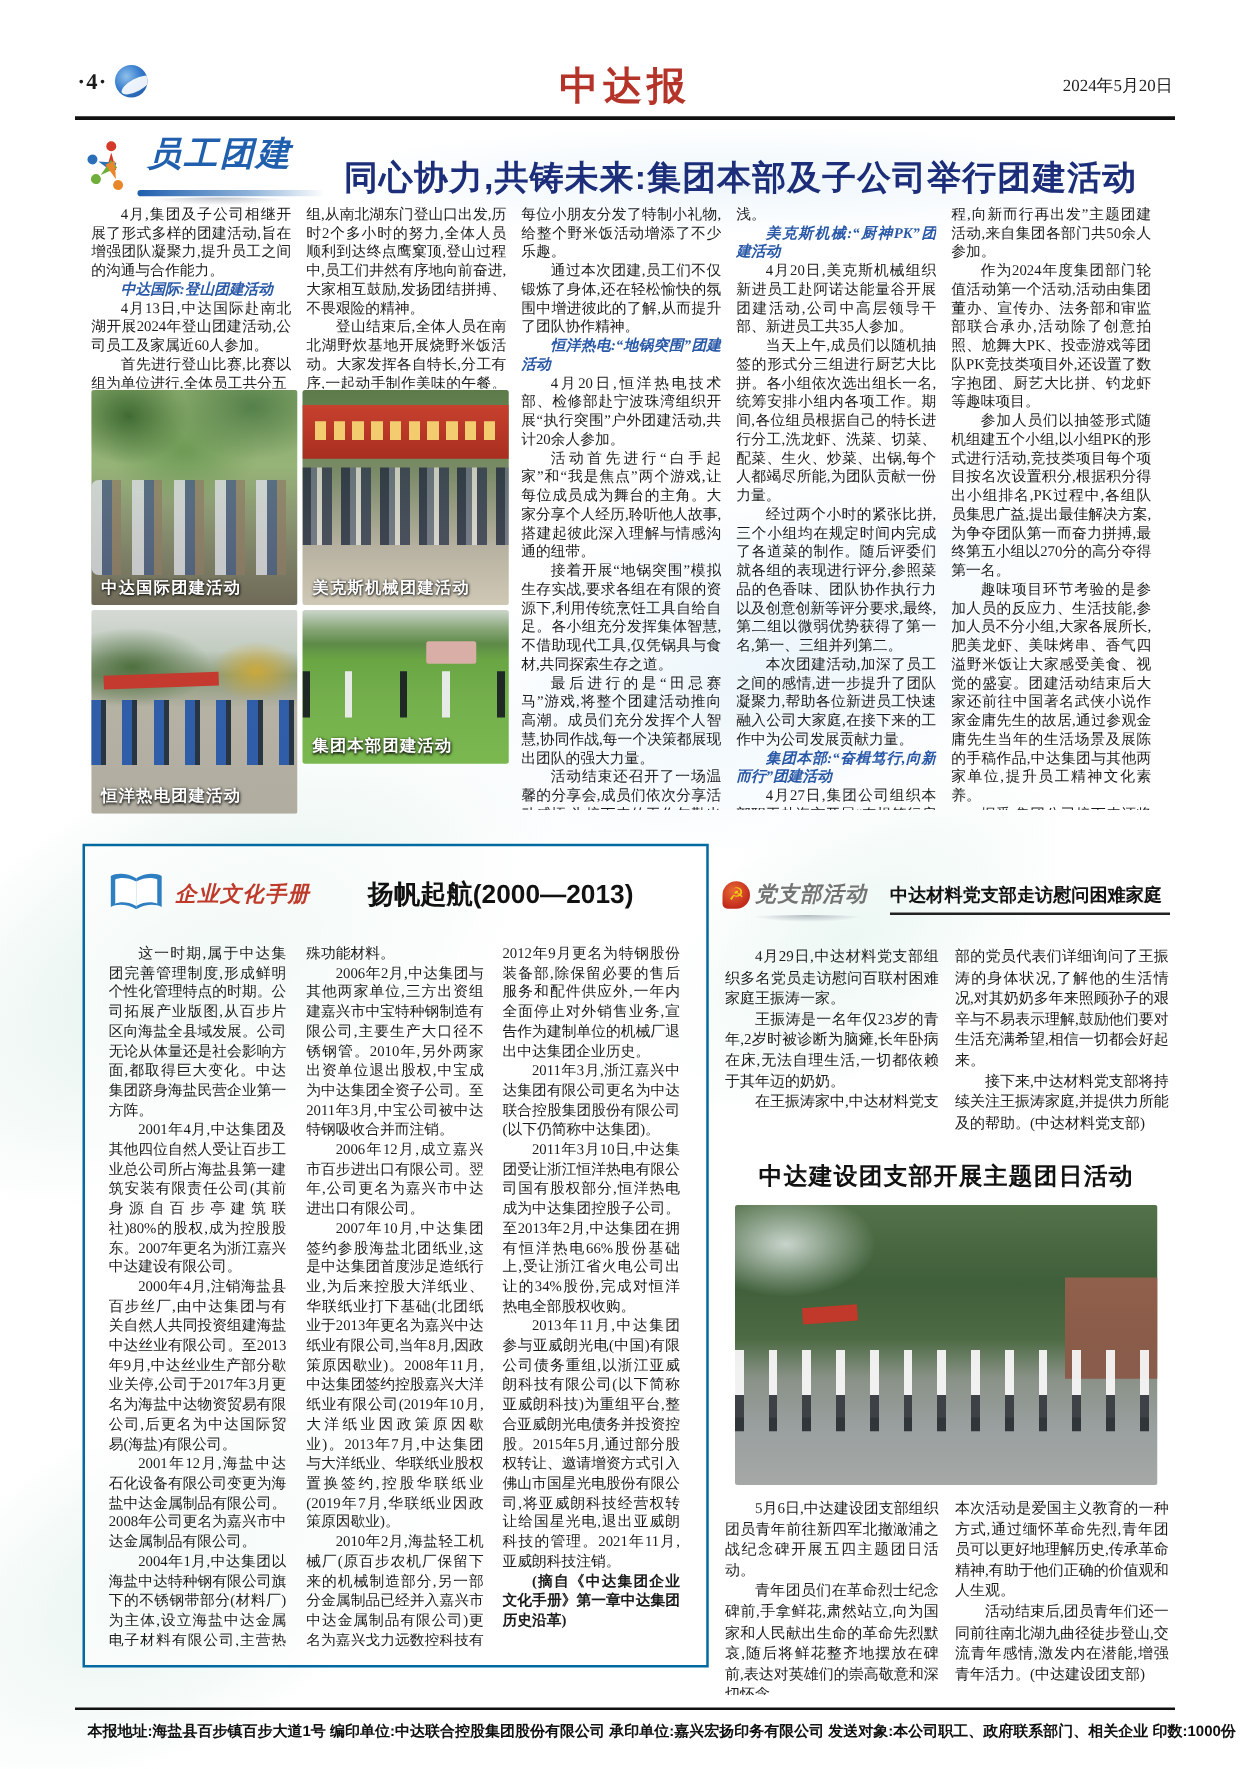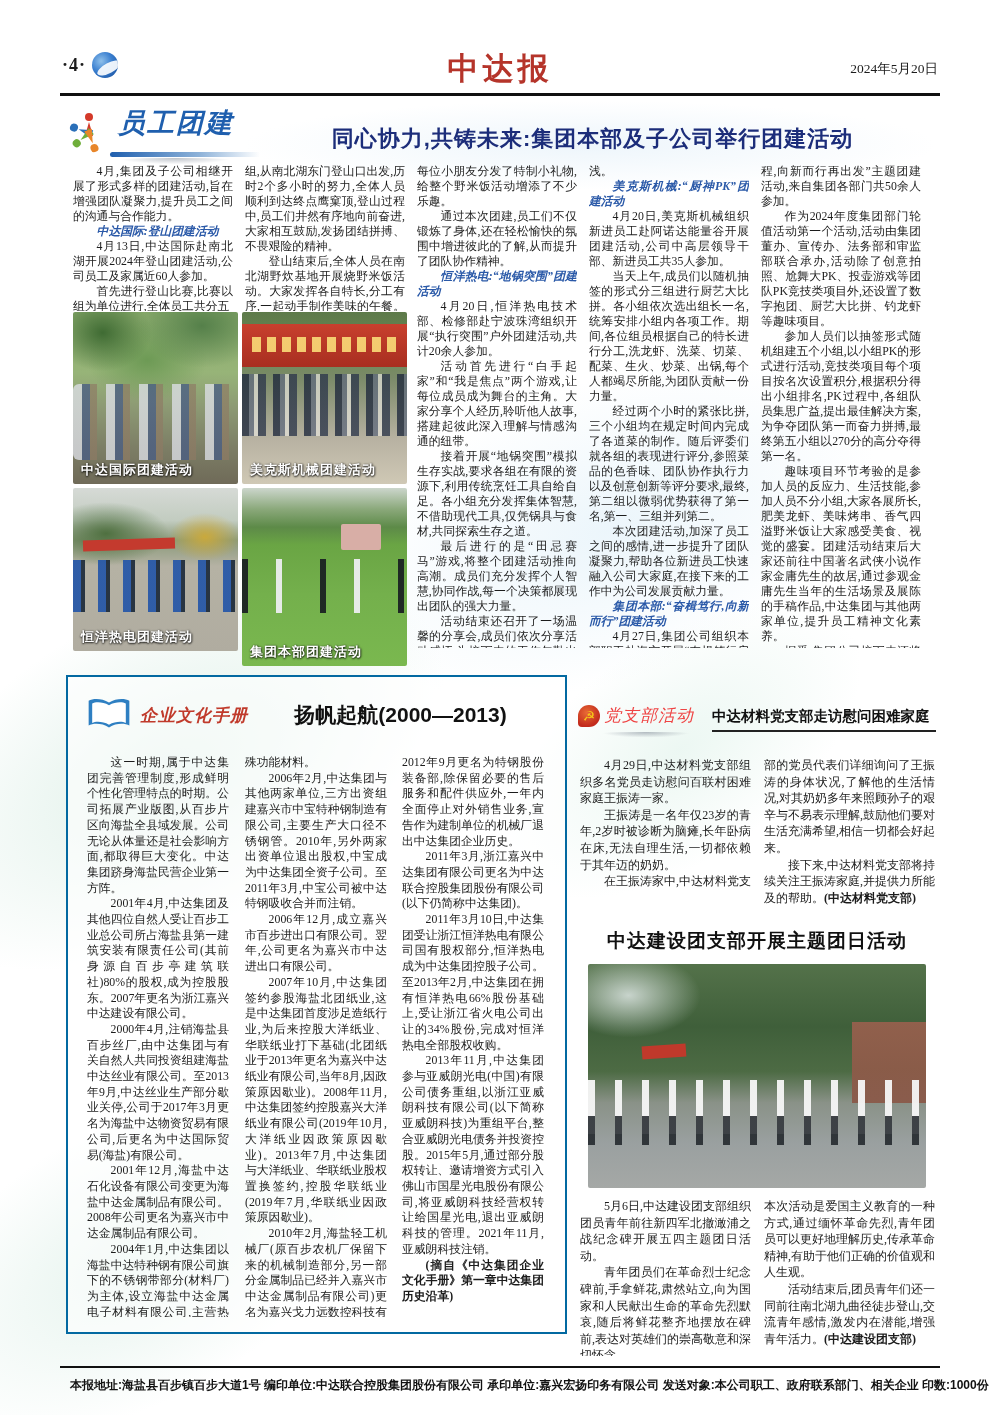--- a/index.html
+++ b/index.html
@@ -18,28 +18,28 @@
   .logo{width:26px;height:26px;border-radius:50%;background:radial-gradient(circle at 35% 35%,#8fc0ea 0%,#3a7fd0 45%,#164a96 100%);position:relative;overflow:hidden;}
   .logo:before{content:"";position:absolute;left:4px;top:11px;width:26px;height:10px;background:#fff;border-radius:50%;transform:rotate(-28deg);opacity:.9;}
   .masthead{left:0;top:48px;width:1000px;text-align:center;font-size:31px;font-weight:bold;color:#b5342a;letter-spacing:4px;font-family:"Liberation Serif",serif;}
   .hdr-date{right:62px;top:60px;font-size:13.5px;}
   .hdr-rule{left:60px;top:93px;width:880px;height:3px;background:#101010;}
   
   .badge1{left:66px;top:110px;display:flex;align-items:flex-start;gap:6px;}
   .badge1-text{font-size:27px;font-weight:bold;font-style:italic;color:#1f5fae;letter-spacing:2px;line-height:1;}
   .badge1-bar{left:110px;top:152px;width:150px;height:5px;background:linear-gradient(90deg,#1f5fae,#8fb3d9 60%,transparent);border-radius:3px;}
   .badge1-shadow{left:95px;top:158px;width:160px;height:9px;background:radial-gradient(50% 100% at 50% 0,rgba(110,120,135,.45),transparent 70%);border-radius:50%;}
-  .headline1{left:255px;top:124px;width:675px;text-align:center;font-size:22px;font-weight:bold;color:#1c2d7a;font-family:"Liberation Sans","DejaVu Sans",sans-serif;letter-spacing:1px;}
+  .headline1{left:255px;top:124px;width:675px;text-align:center;font-size:27px;font-weight:bold;color:#1c2d7a;font-family:"Liberation Sans","DejaVu Sans",sans-serif;letter-spacing:1px;}
   .wash{left:240px;top:100px;width:700px;height:90px;background:radial-gradient(ellipse at 50% 50%,rgba(205,228,244,.35),transparent 70%);}
   
   .col p{margin:0;text-align:justify;text-indent:2em;}
   .col p.ni{text-indent:0;}
   .col p.sub{color:#2a59a8;font-weight:bold;font-style:italic;}
   .col p.b{font-weight:bold;}
-  .col p strong{font-weight:bold;}
+  .col p strong{font-weight:normal;}
   .tb-col{width:160px;top:164px;font-size:11.8px;line-height:15px;overflow:hidden;}
   .c1{left:73px;height:147px;}  .c2{left:245px;height:147px;}
   .c3{left:417px;height:484px;} .c4{left:589px;height:484px;} .c5{left:761px;height:484px;}
   
   .photo{position:absolute;overflow:hidden;border-radius:2px;}
   .photo .crowd{position:absolute;left:0;right:0;}
   .photo-cap{position:absolute;left:8px;bottom:5px;color:#fff;font-size:13px;font-weight:bold;
              text-shadow:0 1px 2px rgba(0,0,0,.85),1px 0 2px rgba(0,0,0,.6);letter-spacing:1px;}
   .ph1{left:73px;top:312px;width:165px;height:172px;
        background:radial-gradient(70px 55px at 18% 12%,#3f6b33,transparent 70%),
@@ -55,37 +55,37 @@
        background:repeating-linear-gradient(90deg,rgba(250,220,120,.9) 0 9px,transparent 9px 15px);}
   .ph2 .crowd{top:36%;height:36%;opacity:.92;
        background:repeating-linear-gradient(90deg,rgba(30,40,60,.85) 0 7px,rgba(95,105,125,.8) 7px 12px,rgba(232,230,222,.75) 12px 16px,rgba(45,55,75,.85) 16px 24px,transparent 24px 31px);}
   .ph3{left:73px;top:488px;width:165px;height:163px;
        background:radial-gradient(60px 40px at 80% 30%,#caa93c,transparent 60%),
                   radial-gradient(90px 45px at 20% 28%,#4f7040,transparent 70%),
                   linear-gradient(180deg,#d6dad6 0%,#c2ccc0 20%,#8a9a7a 32%,#b5b2a4 48%,#b0aca0 100%);}
   .ph3 .banner{position:absolute;left:6%;top:31%;width:56%;height:7%;background:#c43a2e;transform:rotate(-2deg);}
   .ph3 .crowd{top:44%;height:32%;opacity:.92;
        background:repeating-linear-gradient(90deg,#2456a8 0 8px,#1c2a3a 8px 12px,transparent 12px 25px);}
-  .ph4{left:242px;top:488px;width:165px;height:178px;
+  .ph4{left:242px;top:488px;width:165px;height:123px;
        background:linear-gradient(180deg,#ccd6cc 0%,#8aa87a 12%,#5d8a48 22%,#6aa544 32%,#74b04c 60%,#7ab84f 100%);}
   .ph4 .board{position:absolute;right:16%;top:20%;width:24%;height:15%;background:#d8aea6;border-radius:2px;}
   .ph4 .crowd{top:40%;height:30%;
        background:repeating-linear-gradient(90deg,rgba(22,26,32,.9) 0 6px,transparent 6px 34px,rgba(240,240,245,.92) 34px 40px,transparent 40px 78px);}
   
   .cult-box{left:66px;top:675px;width:497px;height:655px;border:2px solid #0369a1;background:rgba(255,255,255,.6);}
   .cult-head{position:absolute;left:18px;top:20px;display:flex;align-items:center;gap:8px;}
   .cult-badge{font-size:17px;font-weight:bold;font-style:italic;color:#c03a2b;letter-spacing:1px;}
   .cult-title{position:absolute;left:185px;top:24px;width:295px;text-align:center;font-size:21px;font-weight:bold;color:#111;font-family:"Liberation Sans","DejaVu Sans",sans-serif;}
   .cult-col{position:absolute;top:78px;width:142px;height:562px;font-size:11.8px;line-height:15.7px;overflow:hidden;}
   .ca{left:19px;} .cb{left:177px;} .cc{left:334px;}
   
   .party{left:578px;top:702px;width:358px;height:222px;}
   .party-badgerow{position:absolute;left:0;top:2px;display:flex;align-items:center;gap:4px;}
   .party-icon{width:22px;height:22px;border-radius:50% 50% 50% 4px;background:radial-gradient(circle at 40% 35%,#e86a35,#c22a1c 70%);display:flex;align-items:center;justify-content:center;color:#f5c518;font-size:14px;font-family:"DejaVu Sans",sans-serif;}
-  .party-badge{font-size:17px;font-weight:normal;font-style:italic;color:#ef4444;letter-spacing:1px;}
+  .party-badge{font-size:17px;font-weight:bold;font-style:italic;color:#737373;letter-spacing:1px;}
   .party-swoosh{position:absolute;left:4px;top:30px;width:128px;height:8px;background:radial-gradient(50% 100% at 50% 0,rgba(110,120,135,.5),transparent 70%);border-radius:50%;}
   .party-headline{position:absolute;left:134px;top:5px;width:224px;font-size:14.5px;font-weight:bold;color:#111;
        font-family:"Liberation Sans","DejaVu Sans",sans-serif;border-bottom:2px solid #222;padding-bottom:4px;}
   .pt-col{position:absolute;top:55px;width:171px;height:166px;font-size:12px;line-height:16.6px;overflow:hidden;}
   .p1c{left:2px;} .p2c{left:186px;}
   
   .league{left:578px;top:928px;width:358px;height:430px;}
   .league-title{position:absolute;left:0;top:0;width:358px;text-align:center;font-size:19px;font-weight:bold;color:#111;font-family:"Liberation Sans","DejaVu Sans",sans-serif;letter-spacing:1px;}
   .ph5{left:10px;top:36px;width:338px;height:224px;
        background:radial-gradient(120px 70px at 12% 14%,#c8d4cc,transparent 60%),

